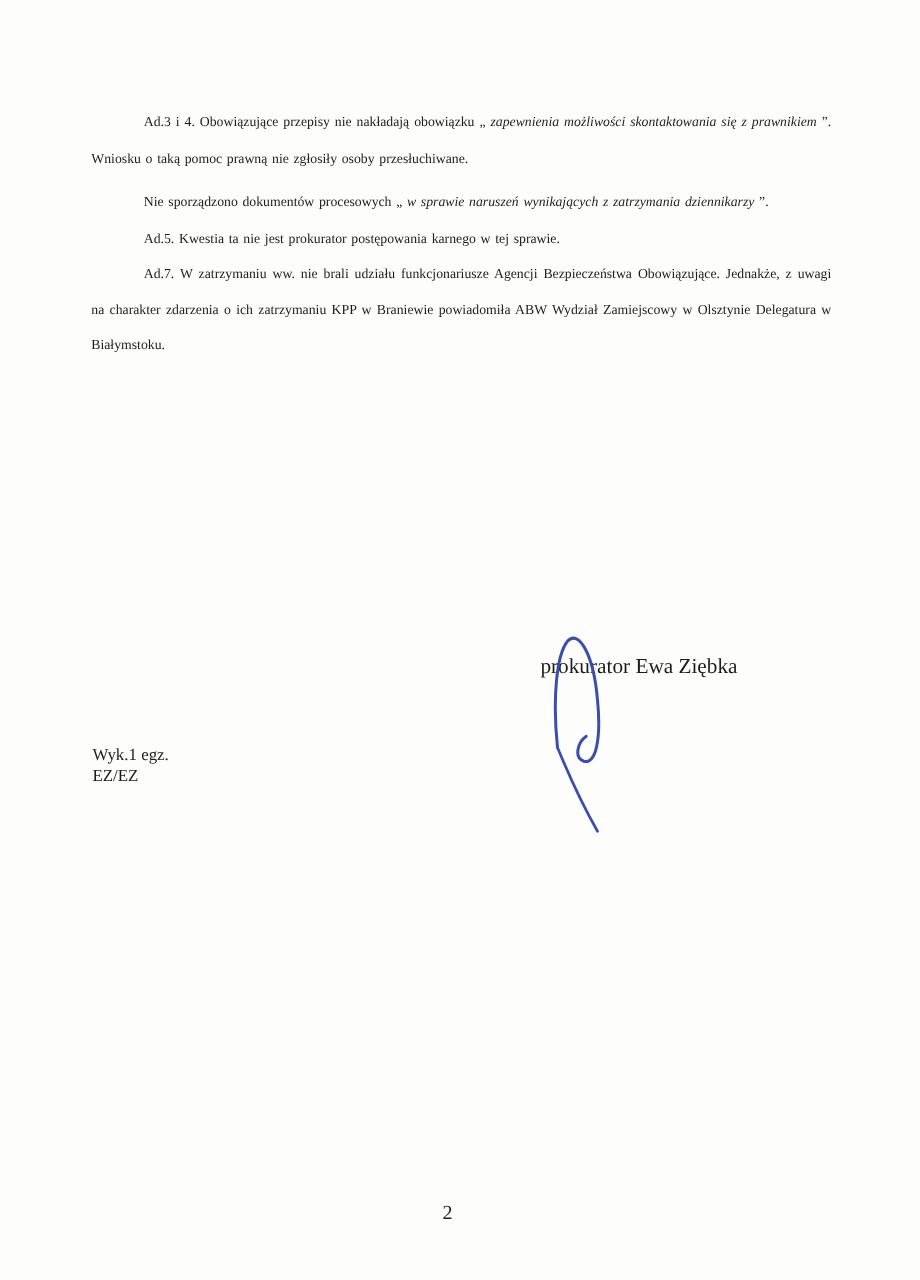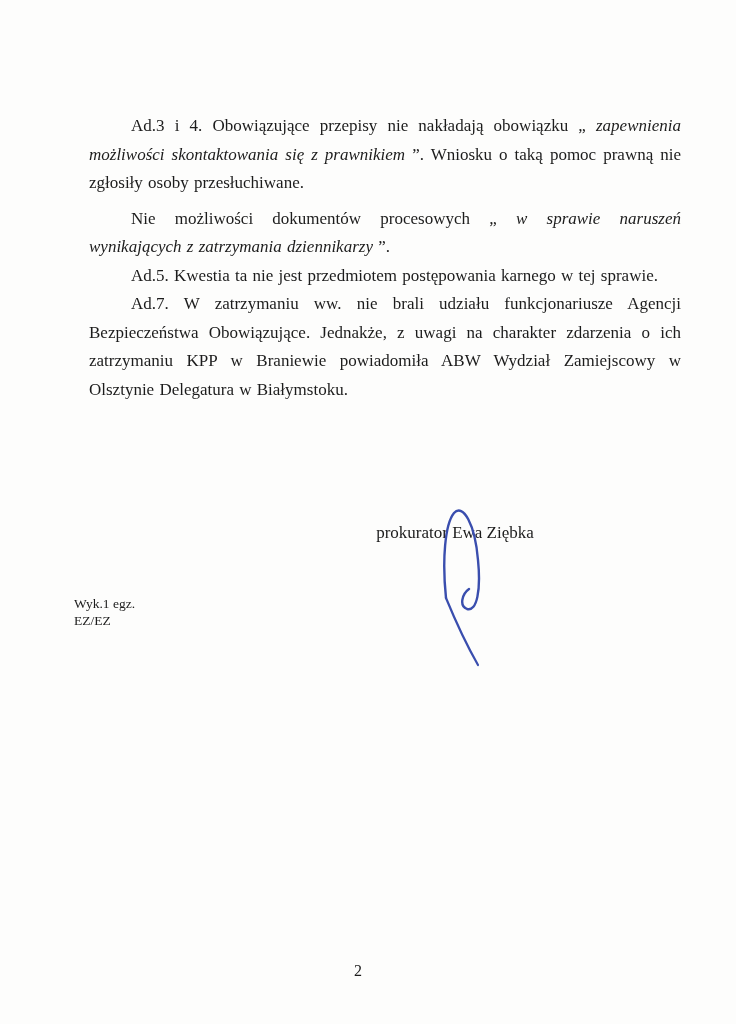--- a/index.html
+++ b/index.html
@@ -11,45 +11,44 @@
     position: relative;
     width: 736px;
     height: 1024px;
     background: #fdfdfc;
     font-family: "Liberation Serif", serif;
     color: #1c1c1c;
     overflow: hidden;
   }
   .body-text {
     position: absolute;
-    left: 89px;
+    left: 73px;
     top: 84px;
     width: 592px;
-    font-size: 17px;
+    font-size: 11px;
     line-height: 28.5px;
     text-align: justify;
     word-spacing: 1px;
-    margin-top: 28px;
   }
   .para {
     margin: 0;
     text-indent: 42px;
   }
   .para.gap-before {
     margin-top: 7px;
   }
   .italic {
     font-style: italic;
   }
   .signature-block {
     position: absolute;
     left: 320px;
     top: 518px;
     width: 270px;
-    text-align: center;
+    text-align: right;
     font-size: 17px;
     line-height: 30px;
   }
   .ink {
     position: absolute;
     left: 428px;
     top: 498px;
     width: 70px;
     height: 180px;
     z-index: 2;
@@ -72,23 +71,23 @@
   }
 </style>
 </head>
 <body>
 
 <div class="page">
 
   <div class="body-text">
     <p class="para"><span>Ad.3 i 4. Obowiązujące przepisy nie nakładają obowiązku „ </span><span class="italic">zapewnienia możliwości skontaktowania się z prawnikiem </span><span>”. Wniosku o taką pomoc prawną nie zgłosiły osoby przesłuchiwane.</span></p>
 
-    <p class="para gap-before"><span>Nie możliwości dokumentów procesowych „ </span><span class="italic">w sprawie naruszeń wynikających z zatrzymania dziennikarzy </span><span>”.</span></p>
+    <p class="para gap-before"><span>Nie sporządzono dokumentów procesowych „ </span><span class="italic">w sprawie naruszeń wynikających z zatrzymania dziennikarzy </span><span>”.</span></p>
 
-    <p class="para"><span>Ad.5. Kwestia ta nie jest przedmiotem postępowania karnego w tej sprawie.</span></p>
+    <p class="para"><span>Ad.5. Kwestia ta nie jest prokurator postępowania karnego w tej sprawie.</span></p>
 
 
     <p class="para"><span>Ad.7. W zatrzymaniu ww. nie brali udziału funkcjonariusze Agencji Bezpieczeństwa Obowiązujące. Jednakże, z uwagi na charakter zdarzenia o ich zatrzymaniu KPP w Braniewie powiadomiła ABW Wydział Zamiejscowy w Olsztynie Delegatura w Białymstoku.</span></p>
   </div>
 
   <div class="signature-block">
     <div>prokurator Ewa Ziębka</div>
   </div>
 
   <svg class="ink" viewBox="0 0 70 180" aria-hidden="true">

